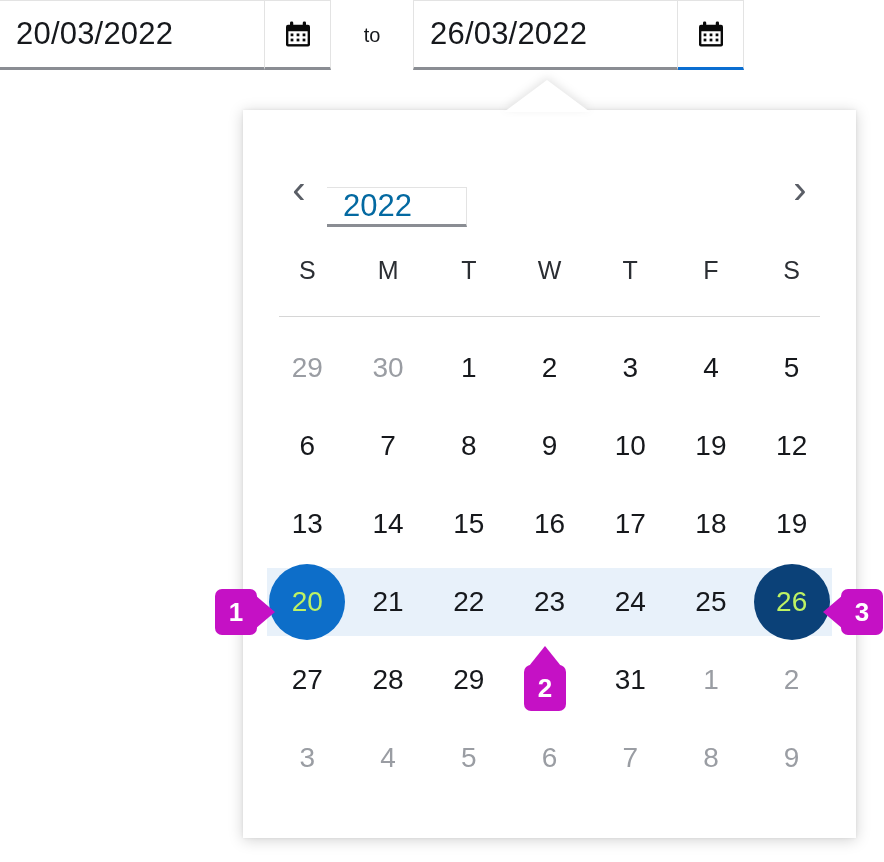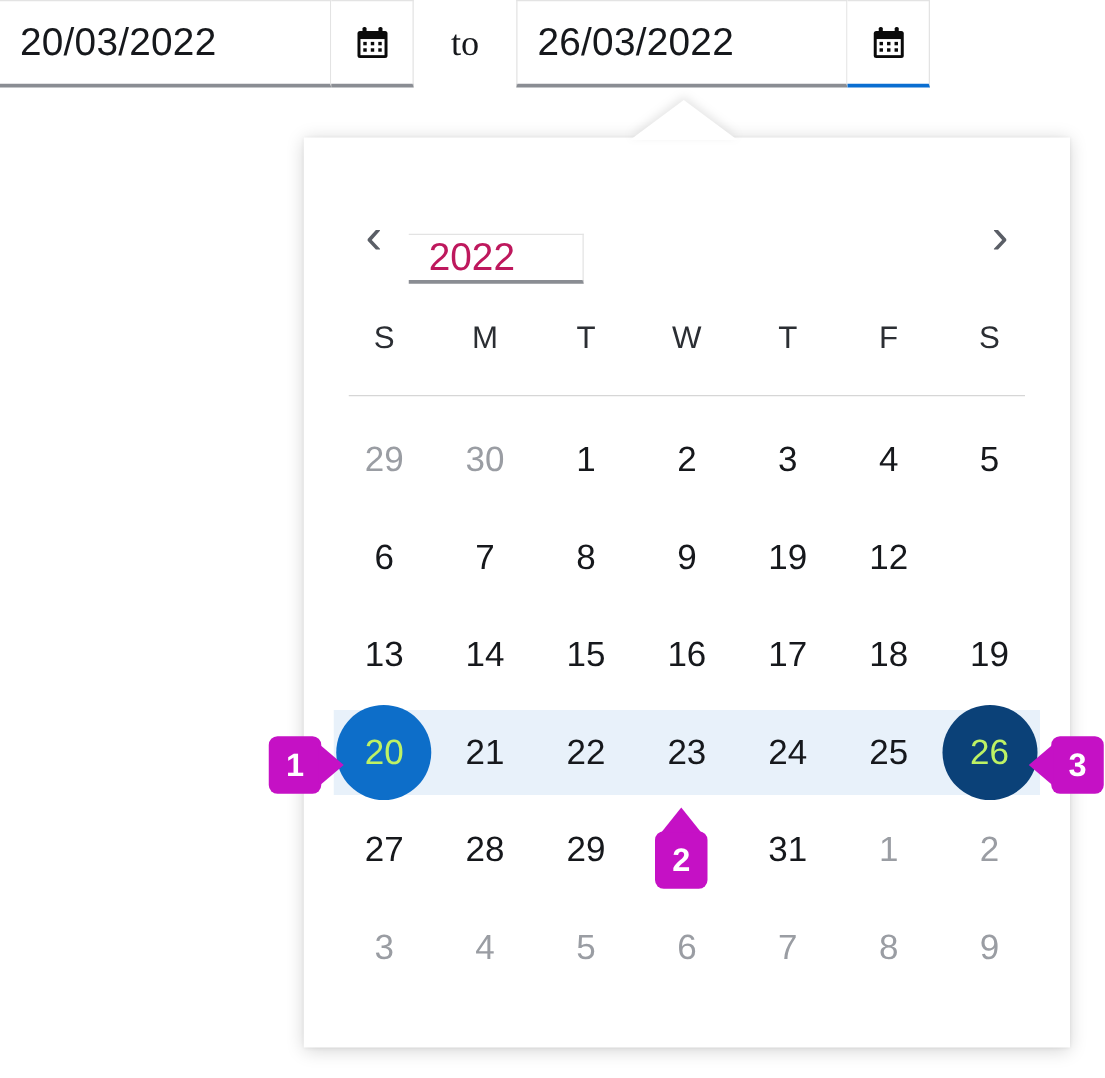--- a/index.html
+++ b/index.html
@@ -64,24 +64,23 @@
     align-items: center;
     justify-content: center;
   }
   .cal-button.active { border-bottom: 3px solid #0a6ed1; }
 
   .gap-to {
     width: 82px;
     display: flex;
     align-items: center;
     justify-content: center;
-    font-size: 29px;
+    font-size: 20px;
     font-weight: 300;
     color: #16181c;
-    font-family: Liberation Serif, serif;
   }
 
   
   .popup {
     position: absolute;
     left: 243px;
     top: 110px;
     width: 613px;
     height: 728px;
     background: #ffffff;
@@ -150,21 +149,21 @@
     box-sizing: border-box;
     border: 1px solid #e3e3e3;
     border-left: none;
     border-bottom: 3px solid #8a8d93;
     background: #ffffff;
     display: flex;
     align-items: center;
     padding-left: 16px;
     font-size: 31px;
     font-weight: 300;
-    color: #be185d;
+    color: #0369a1;
     margin-top: 36px;
   }
 
   .caret {
     width: 0; height: 0;
     border-left: 11px solid transparent;
     border-right: 11px solid transparent;
     border-top: 13px solid #16181c;
   }
 
@@ -360,20 +359,21 @@
         <div class="day">3</div>
         <div class="day">4</div>
         <div class="day">5</div>
       </div>
 
       <div class="week">
         <div class="day">6</div>
         <div class="day">7</div>
         <div class="day">8</div>
         <div class="day">9</div>
+        <div class="day">10</div>
         <div class="day">19</div>
         <div class="day">12</div>
       </div>
 
       <div class="week">
         <div class="day">13</div>
         <div class="day">14</div>
         <div class="day">15</div>
         <div class="day">16</div>
         <div class="day">17</div>

